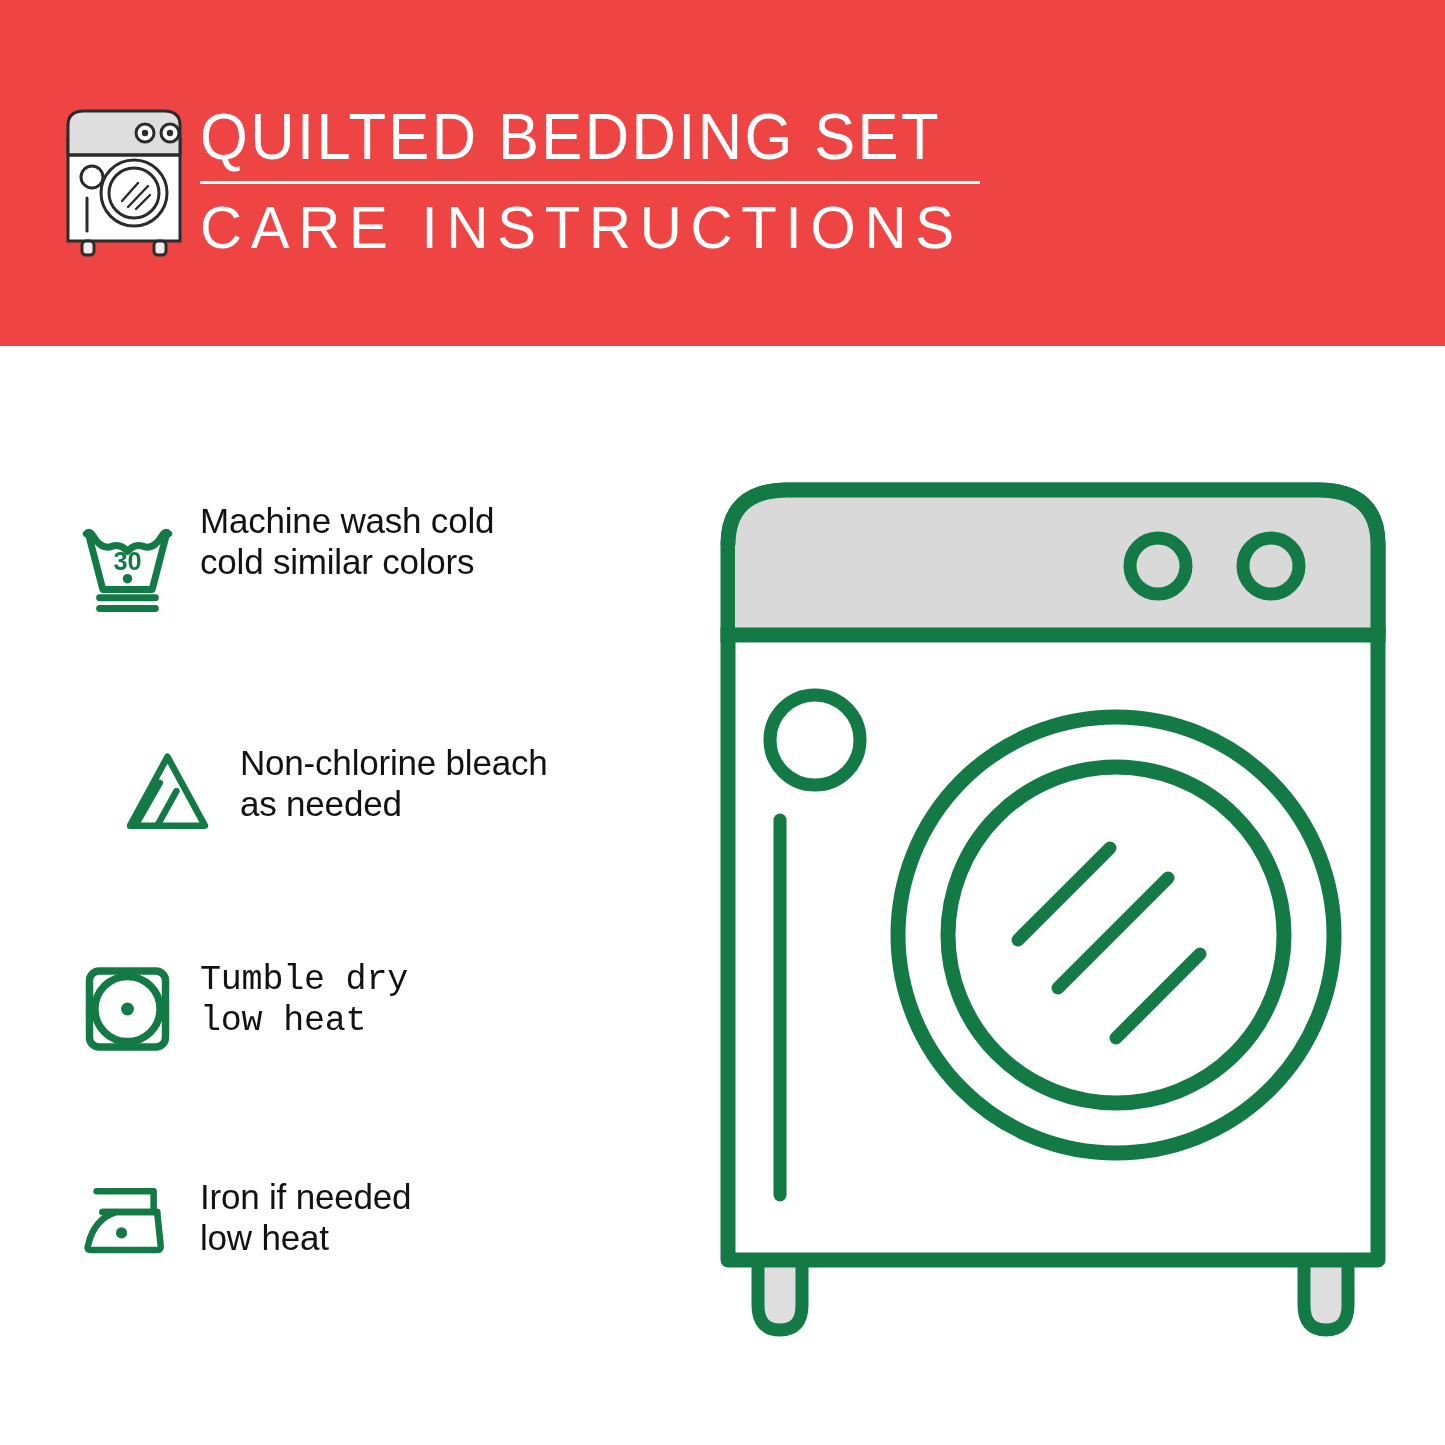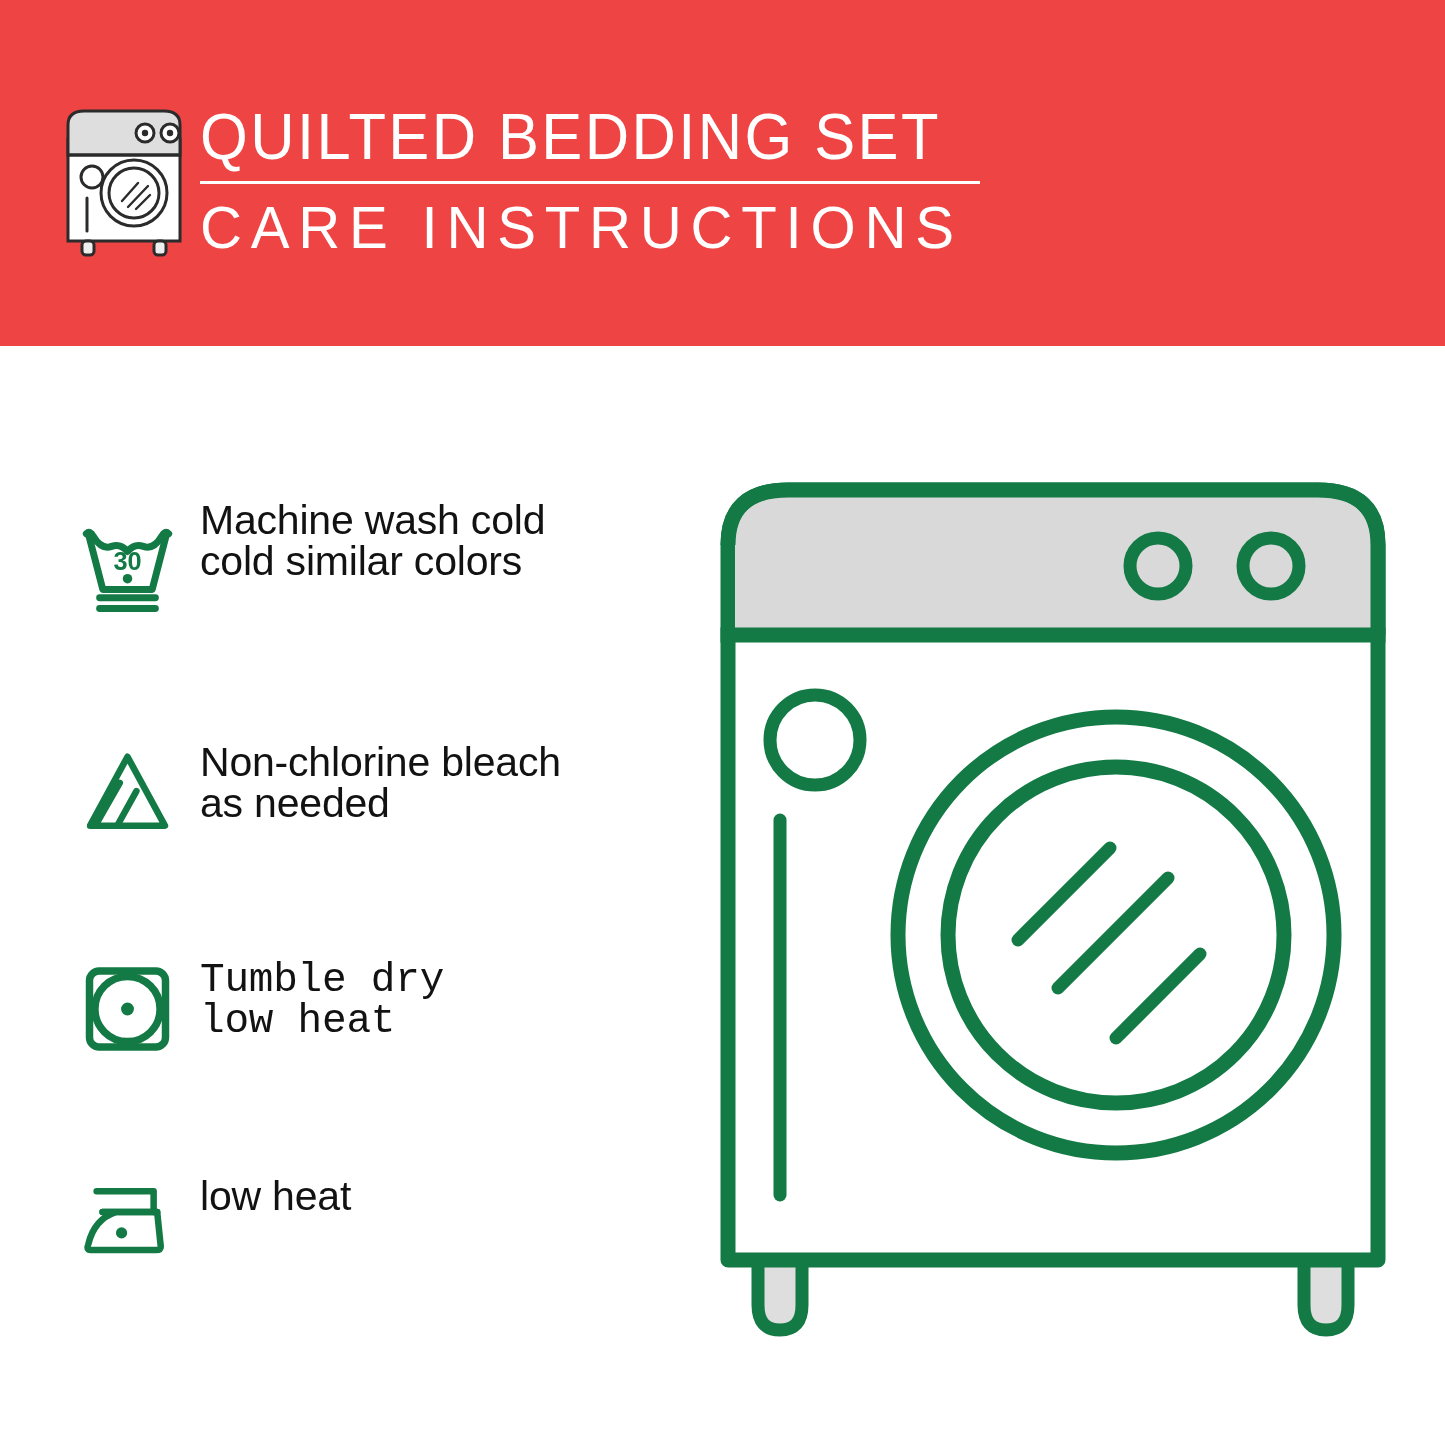--- a/index.html
+++ b/index.html
@@ -79,37 +79,37 @@
     height: 1099px;
   }
   .care-row {
     position: absolute;
     left: 0;
     width: 700px;
     display: flex;
     align-items: flex-start;
   }
   .care-row-0 { top: 148px; }
-  .care-row-1 { top: 370px; }
+  .care-row-1 { top: 370px; margin-left: 40px; }
   .care-row-2 { top: 588px; }
   .care-row-3 { top: 800px; }
 
   .care-icon {
     width: 175px;
     min-width: 175px;
     height: 150px;
     display: flex;
     align-items: center;
     justify-content: center;
     padding-left: 80px;
     box-sizing: border-box;
   }
   .care-text {
     font-family: "Liberation Sans", sans-serif;
-    font-size: 41px;
+    font-size: 35px;
     font-weight: 400;
     color: #121212;
     line-height: 41px;
     letter-spacing: -0.2px;
     padding-left: 25px;
     padding-top: 4px;
   }
   .care-row-0 .care-text { padding-top: 6px; }
   .care-row-1 .care-text { padding-top: 26px; }
   .care-row-2 .care-text { padding-top: 26px; font-family: Liberation Mono, monospace; }
@@ -228,20 +228,21 @@
 
             <path d="M28 15 L124 15 L124 50"></path>
 
             <path d="M38 50 L130 50 L136 108 Q136 114 128 114 L18 114 Q10 114 14 104 Q24 62 60 50 Z"></path>
             <line x1="38" y1="50" x2="130" y2="50"></line>
           </g>
           <circle cx="70" cy="85" r="9.5" fill="#137A45"></circle>
         </svg>
       </div>
       <div class="care-text">
+        <div>Iron if needed</div>
         <div>low heat</div>
       </div>
     </div>
 
   </div>
 
   <div class="machine-wrap">
     <svg viewBox="0 0 700 900" width="700" height="900" xmlns="http://www.w3.org/2000/svg">
 
       <g>

